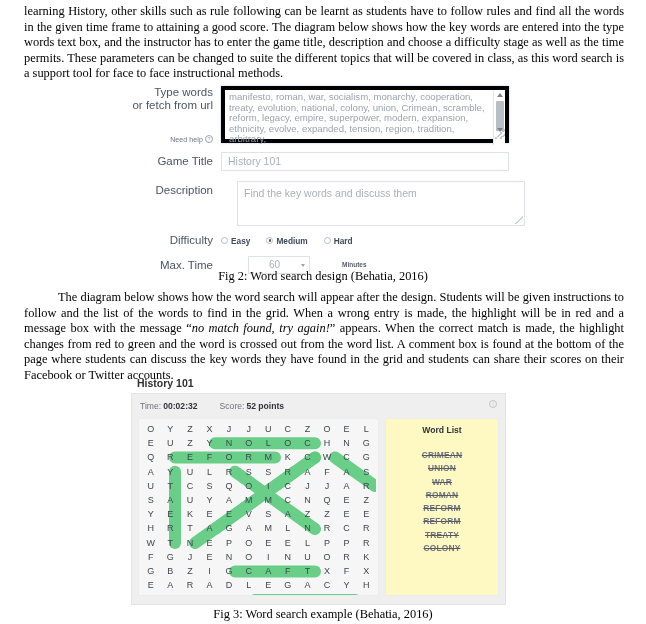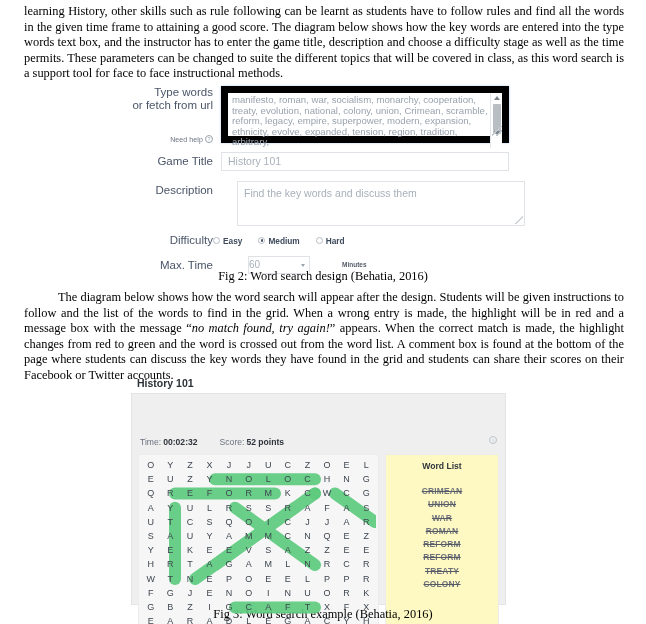--- a/index.html
+++ b/index.html
@@ -72,21 +72,21 @@
     line-height:7px;
     text-align:center;
     color:#9aa3ae;
     vertical-align:1px;
     margin-left:2px;
   }
 
   .ta-wrap {
     position:relative;
     width:288px; height:57px;
-    border:7px solid #000000;
+    border:4px solid #000000;
     background:#fff;
     box-shadow:0 0 2px rgba(90,150,220,.5);
   }
   .ta-text {
     position:absolute; left:4px; top:2px;
     width:265px; height:53px;
     overflow:hidden;
     font-family:"Liberation Sans", sans-serif;
     font-size:9.6px;
     line-height:10.6px;
@@ -161,21 +161,21 @@
   .rlabel {
     font-family:"Liberation Sans", sans-serif;
     font-size:8.3px; font-weight:bold; color:#3d4a5c;
   }
 
   .select {
     width:62px; height:18px;
     border:1px solid #dfe3e8; background:#fff;
     font-family:"Liberation Sans", sans-serif;
     font-size:10px; color:#a8b0ba;
-    padding:0 0; line-height:16px;
+    padding:0 20px; line-height:16px;
     position:relative;
   }
   .select .carat {
     position:absolute; right:4px; top:7px;
     border-left:2.5px solid transparent; border-right:2.5px solid transparent;
     border-top:3px solid #9aa3ae;
   }
   .minlabel {
     font-family:"Liberation Sans", sans-serif;
     font-size:6.5px; font-weight:bold; color:#555d68;
@@ -197,21 +197,20 @@
   }
   .ws-head {
     height:20px;
     display:flex; align-items:center;
     padding:12px 8px;
     font-family:"Liberation Sans", sans-serif;
     font-size:8.6px;
     color:#5a6270;
     position:relative;
     background:#efefef;
-    margin-top:36px;
   }
   .ws-head .lbl { color:#6b7280; }
   .ws-head .val { font-weight:bold; color:#2f343c; margin-left:2px; }
   .ws-head .sp { display:inline-block; width:22px; }
   .ws-head .info {
     position:absolute; right:8px; top:6px;
     width:8px; height:8px; border-radius:50%;
     border:1px solid #c0c5cc; color:#c0c5cc;
     font-size:5.5px; line-height:7px; text-align:center;
   }
@@ -297,21 +296,21 @@
 
     <div class="frow" style="left:115px; top:95px;">
       <div class="flabel" style="width:98px; margin-right:24px; padding-top:3px;">Description</div>
       <div class="ta2">
         <span>Find the key words and discuss them</span>
         <span class="grip2"></span>
       </div>
     </div>
 
     <div class="frow" style="left:115px; top:148px; align-items:center;">
-      <div class="flabel" style="width:98px; margin-right:0;">Difficulty</div>
+      <div class="flabel" style="width:98px; margin-right:8px;">Difficulty</div>
       <div class="radios">
         <div class="radio">
           <span class="rdot"></span>
           <span class="rlabel">Easy</span>
         </div>
         <div class="radio">
           <span class="rdot on"></span>
           <span class="rlabel">Medium</span>
         </div>
         <div class="radio">

